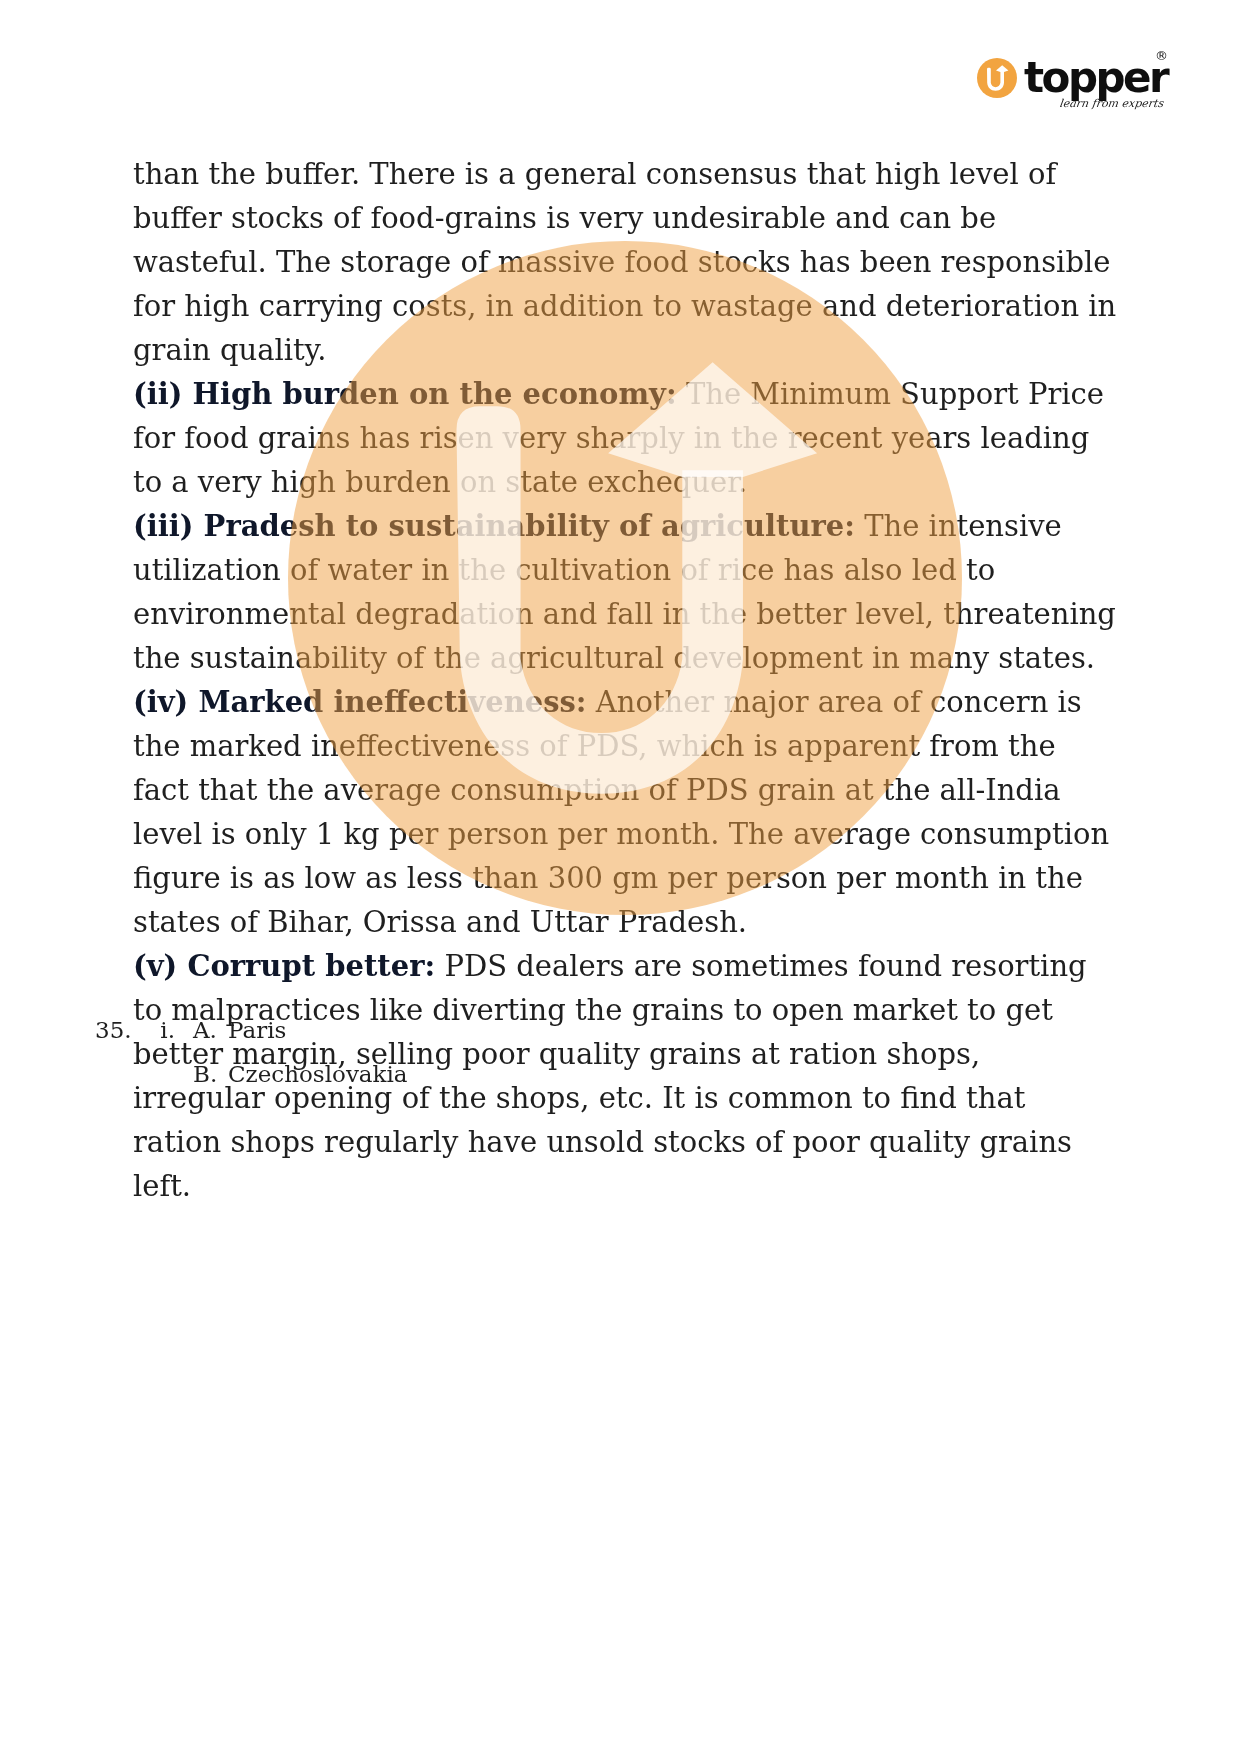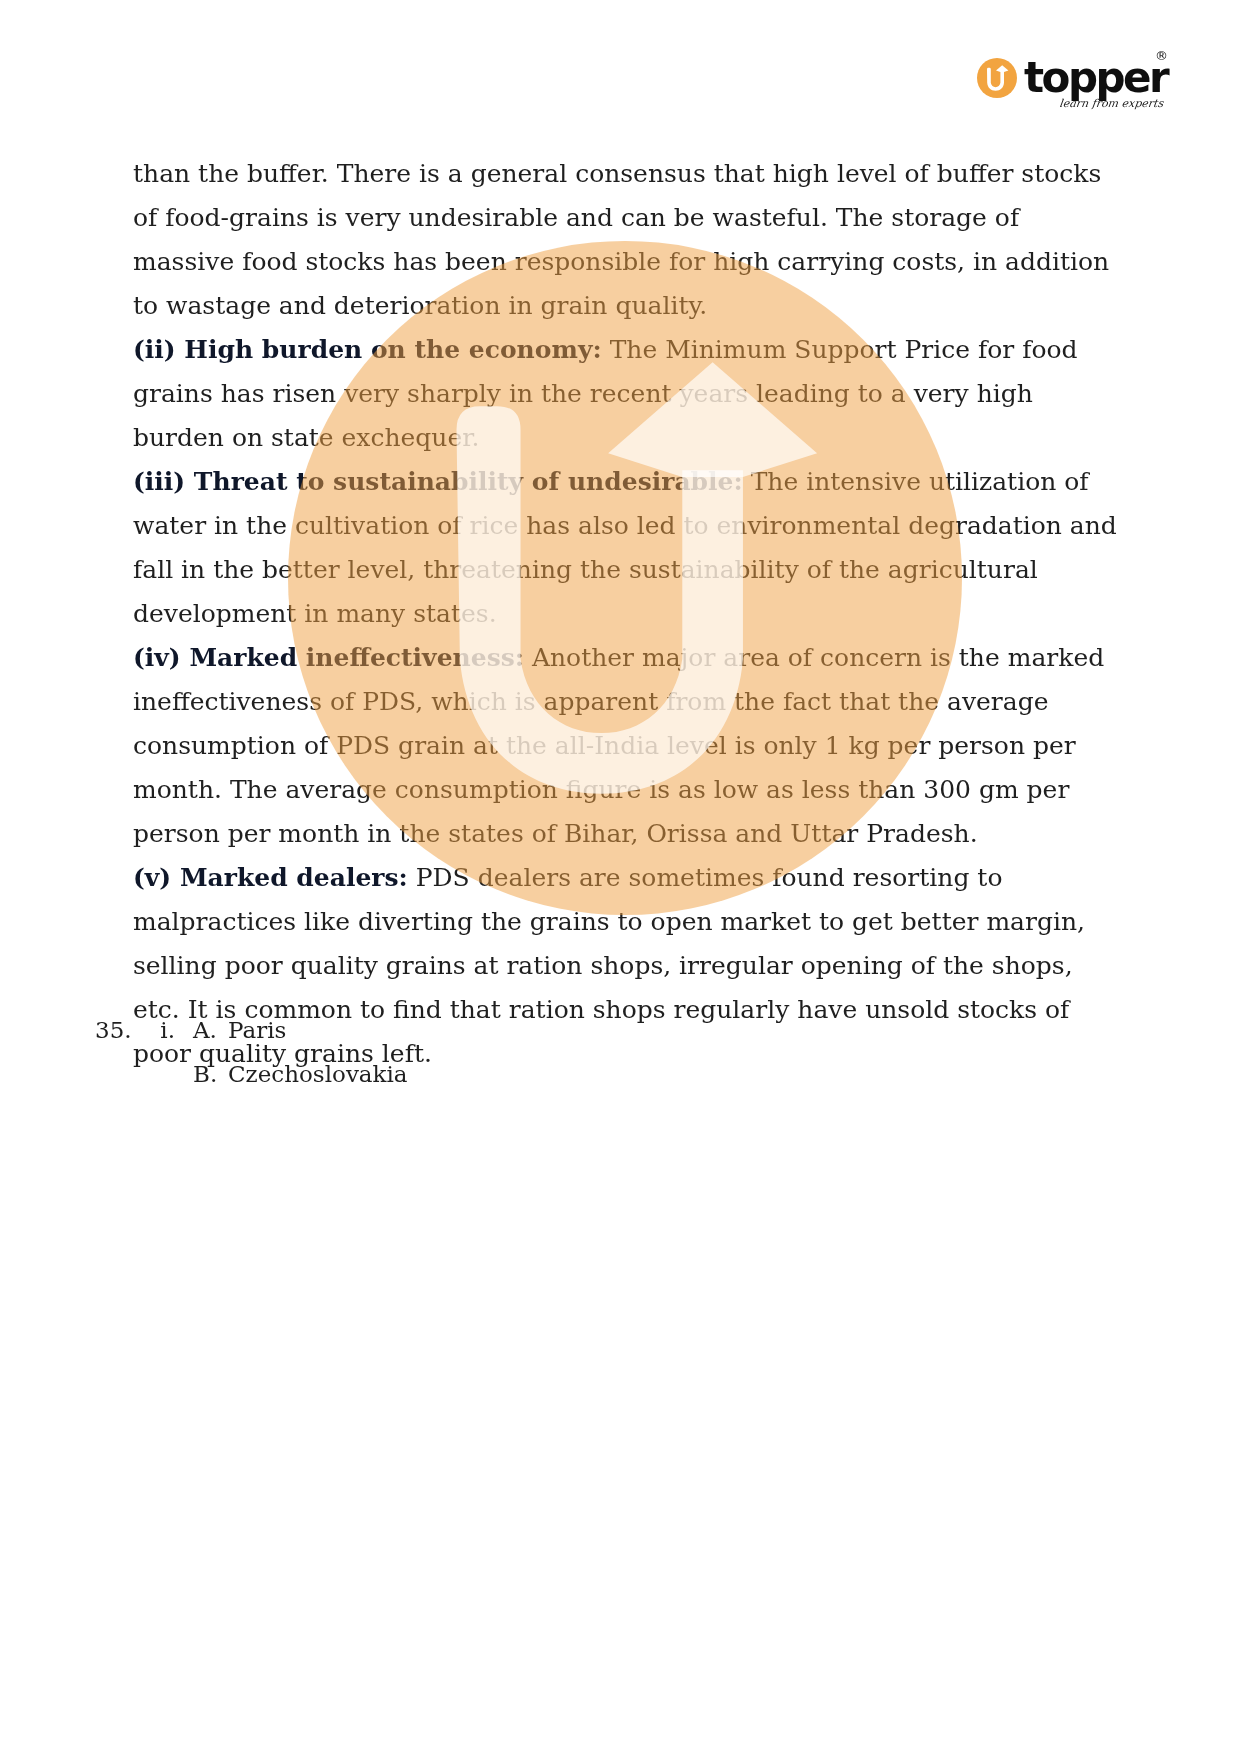--- a/index.html
+++ b/index.html
@@ -32,21 +32,21 @@
   .tagline {
     position: absolute; right: 76px; top: 97px; width: 160px;
     text-align: right;
     font-family: "DejaVu Serif", serif; font-style: italic;
     font-size: 11px; color: #1a1a1a; transform: skewX(-10deg);
   }
 
   
   .content {
     position: absolute; left: 133px; top: 152px; width: 985px;
-    font-size: 25px; line-height: 44px; color: #1f1f1f;
+    font-size: 29px; line-height: 44px; color: #1f1f1f;
     text-align: left; z-index: 1;
   }
   .content p { margin: 0; }
   .p-lead { font-weight: bold; color: #0f172a; }
 
   
   .question {
     position: absolute; left: 95px; top: 1008px; z-index: 1;
     font-size: 23px; line-height: 44px; color: #1f1f1f;
   }
@@ -79,23 +79,23 @@
       <path d="M126,36 L157,63 L135,70 L117,70 L95,63 Z" fill="#FFFFFF"></path>
     </svg>
     <div class="brand">topper</div>
     <div class="regmark">®</div>
     <div class="tagline">learn from experts</div>
   </div>
 
   <div class="content">
     <p><span class="p-lead"></span><span>than the buffer. There is a general consensus that high level of buffer stocks of food-grains is very undesirable and can be wasteful. The storage of massive food stocks has been responsible for high carrying costs, in addition to wastage and deterioration in grain quality.</span></p>
     <p><span class="p-lead">(ii) High burden on the economy:</span><span> The Minimum Support Price for food grains has risen very sharply in the recent years leading to a very high burden on state exchequer.</span></p>
-    <p><span class="p-lead">(iii) Threat to sustainability of undesirable:</span><span> The intensive utilization of water in the cultivation of rice has also led to environmental degradation and fall in the better level, threatening the sustainability of the agricultural development in many states.</span></p>
+    <p><span class="p-lead">(iii) Pradesh to sustainability of agriculture:</span><span> The intensive utilization of water in the cultivation of rice has also led to environmental degradation and fall in the better level, threatening the sustainability of the agricultural development in many states.</span></p>
     <p><span class="p-lead">(iv) Marked ineffectiveness:</span><span> Another major area of concern is the marked ineffectiveness of PDS, which is apparent from the fact that the average consumption of PDS grain at the all-India level is only 1 kg per person per month. The average consumption figure is as low as less than 300 gm per person per month in the states of Bihar, Orissa and Uttar Pradesh.</span></p>
-    <p><span class="p-lead">(v) Marked dealers:</span><span> PDS dealers are sometimes found resorting to malpractices like diverting the grains to open market to get better margin, selling poor quality grains at ration shops, irregular opening of the shops, etc. It is common to find that ration shops regularly have unsold stocks of poor quality grains left.</span></p>
+    <p><span class="p-lead">(v) Corrupt better:</span><span> PDS dealers are sometimes found resorting to malpractices like diverting the grains to open market to get better margin, selling poor quality grains at ration shops, irregular opening of the shops, etc. It is common to find that ration shops regularly have unsold stocks of poor quality grains left.</span></p>
   </div>
 
   <div class="question">
     <div class="q-row">
       <span class="q-num">35.</span>
       <span class="q-roman">i.</span>
       <div class="q-opt-rows">
         <div class="q-opt">
           <span class="q-opt-label">A.</span>
           <span>Paris</span>

